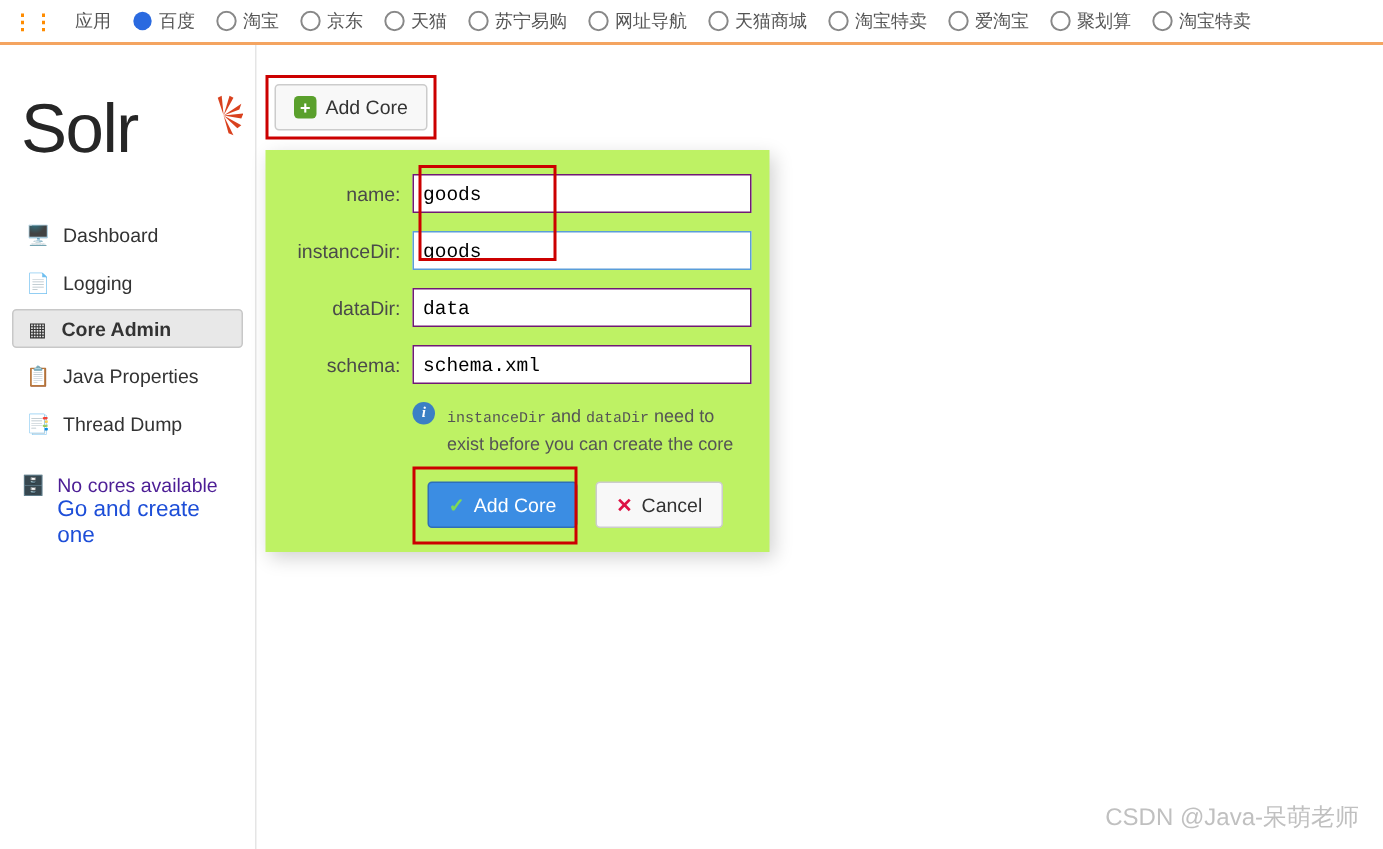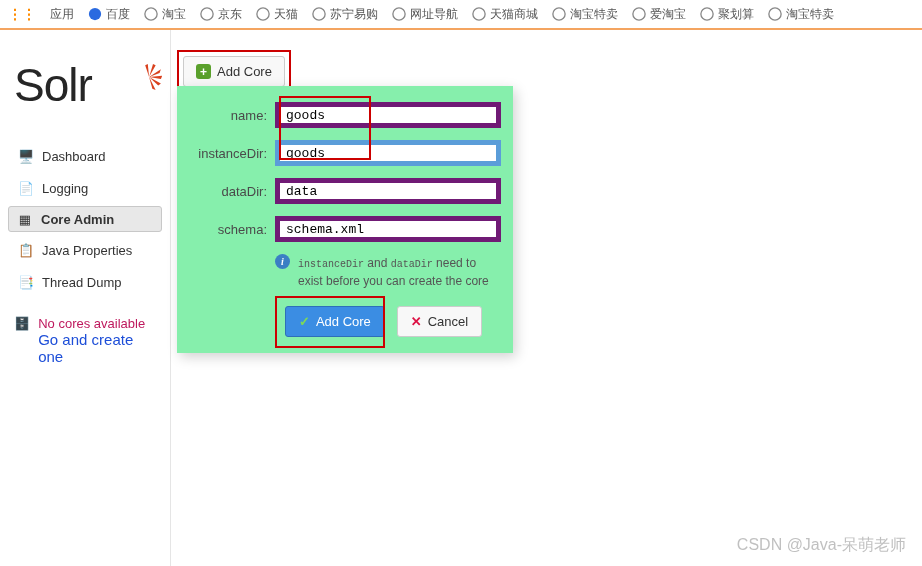--- a/index.html
+++ b/index.html
@@ -16,33 +16,33 @@
 .logo { display: flex; align-items: flex-end; margin-bottom: 30px; margin-left: 6px; gap: 40px; }
 .logo-text { font-size: 46px; font-weight: 300; color: #262626; letter-spacing: -1px; }
 .logo-sun { margin-left: 4px; margin-bottom: 18px; }
 
 .nav-item { display: flex; align-items: center; gap: 8px; padding: 6px 10px; border-radius: 3px; cursor: pointer; margin-bottom: 4px; }
 .nav-item.active { background: #e8e8e8; border: 1px solid #c8c8c8; }
 .nav-item .icon { width: 16px; height: 16px; display: flex; align-items: center; justify-content: center; }
 .nav-red { border: 2px solid #cc0000; padding: 4px 8px; }
 
 .no-cores { margin-top: 20px; display: flex; align-items: flex-start; gap: 8px; padding: 0 6px; }
-.no-cores .txt b { font-weight: 500; color: #be185d; }
+.no-cores .txt b { font-weight: 500; color: #4c1d95; }
 .no-cores .txt span { color: #1d4ed8; display: block; font-size: 15px; }
 
 .main { flex: 1; padding: 20px 0 0 6px; border-left: 1px solid #e5e5e5; position: relative; }
 
 .add-core-btn-wrap { border: 2px solid #cc0000; display: inline-block; padding: 4px; margin-left: 0; }
 .add-core-btn { display: inline-flex; align-items: center; gap: 6px; background: #f8f8f8; border: 1px solid #ccc; border-radius: 3px; padding: 7px 12px; cursor: pointer; font-size: 13px; }
 .plus-icon { width: 15px; height: 15px; background: #5aa02c; border-radius: 3px; color: #fff; display: flex; align-items: center; justify-content: center; font-size: 12px; font-weight: bold; }
 
-.dialog { position: absolute; left: 6px; top: 56px; width: 336px; background: #86efac; box-shadow: 3px 4px 12px rgba(0,0,0,0.18); padding: 16px 12px; }
+.dialog { position: absolute; left: 6px; top: 70px; width: 336px; background: #bef264; box-shadow: 3px 4px 12px rgba(0,0,0,0.18); padding: 16px 12px; }
 .field-row { display: flex; align-items: center; margin-bottom: 12px; }
 .field-row label { width: 86px; text-align: right; padding-right: 8px; color: #4a4a4a; }
-.field-row input { flex: 1; height: 26px; border: 5px solid #701a75; padding: 0 6px; font-size: 13px; font-family: "Courier New", monospace; }
+.field-row input { flex: 1; height: 26px; border: 1px solid #701a75; padding: 0 6px; font-size: 13px; font-family: "Courier New", monospace; }
 
 .red-box-name { position: absolute; left: 102px; top: 10px; width: 92px; height: 64px; border: 2px solid #cc0000; pointer-events: none; }
 
 .info-row { display: flex; align-items: flex-start; gap: 8px; margin: 8px 0 16px 86px; color: #555; line-height: 1.5; font-size: 12px; }
 .info-row code { font-family: "Courier New", monospace; font-size: 10px; }
 .info-icon { width: 15px; height: 15px; border-radius: 50%; background: #3b7fc4; color: #fff; display: flex; align-items: center; justify-content: center; font-style: italic; font-size: 10px; font-weight: bold; flex-shrink: 0; font-family: serif; }
 
 .dialog-buttons { display: flex; gap: 12px; margin-left: 96px; position: relative; }
 .btn { display: inline-flex; align-items: center; gap: 6px; border: 1px solid #ccc; border-radius: 3px; padding: 7px 13px; cursor: pointer; font-size: 13px; background: #f8f8f8; }
 .btn-primary { background: #3b8de3; border-color: #2e6fb8; color: #fff; }

